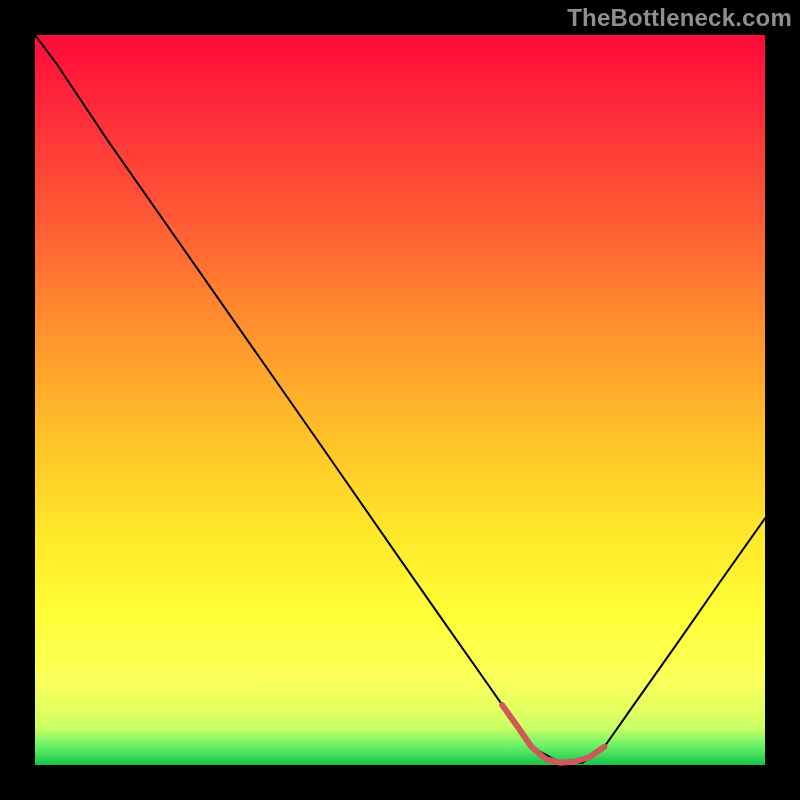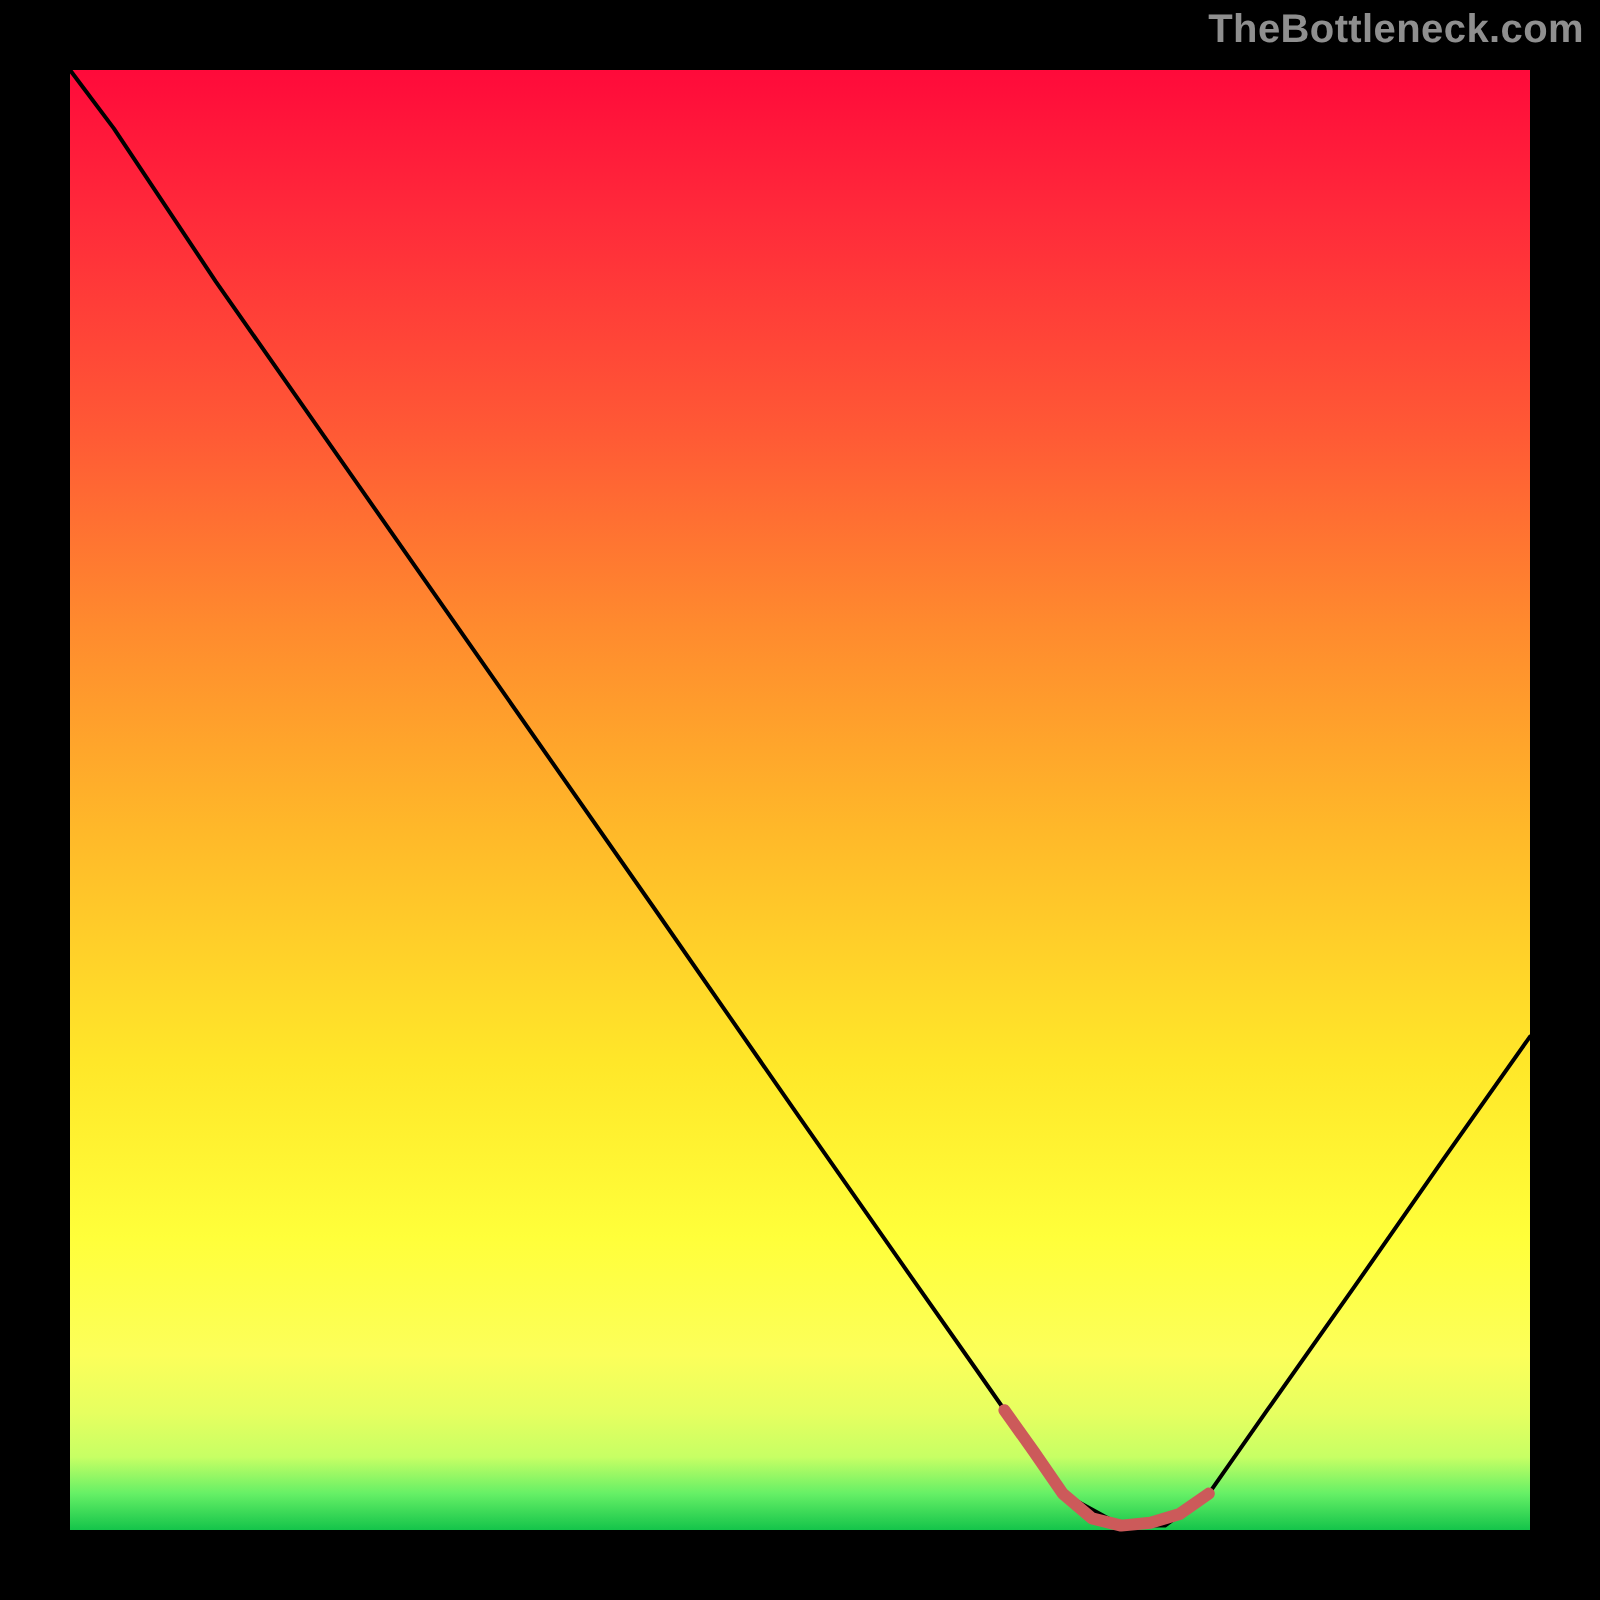--- a/index.html
+++ b/index.html
@@ -38,21 +38,21 @@
       #c7ff64 95%,
       #66f066 97.5%,
       #14c44a 100%
     );
   }
   .watermark {
     position: absolute;
     top: 4px;
     right: 8px;
     font-family: Arial, Helvetica, sans-serif;
-    font-size: 20px;
+    font-size: 24px;
     font-weight: 600;
     color: #8f8f8f;
     letter-spacing: 0.2px;
   }
   svg {
     position: absolute;
     left: 0;
     top: 0;
   }
 </style>

